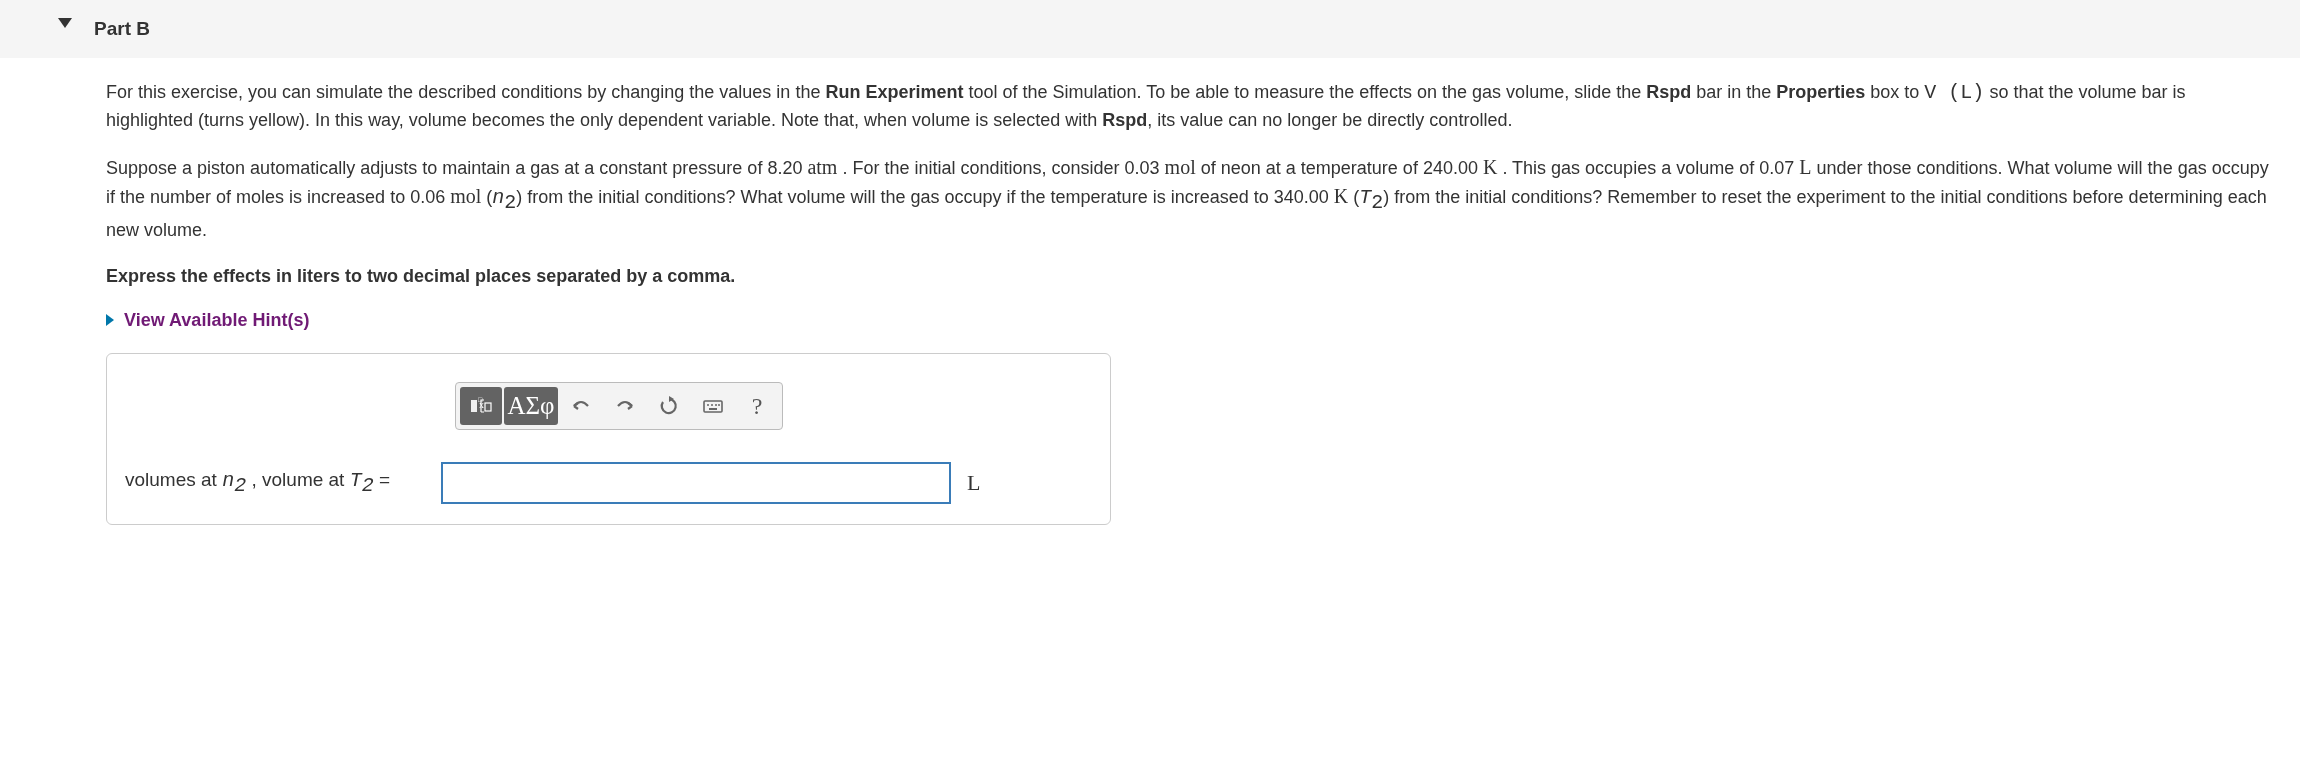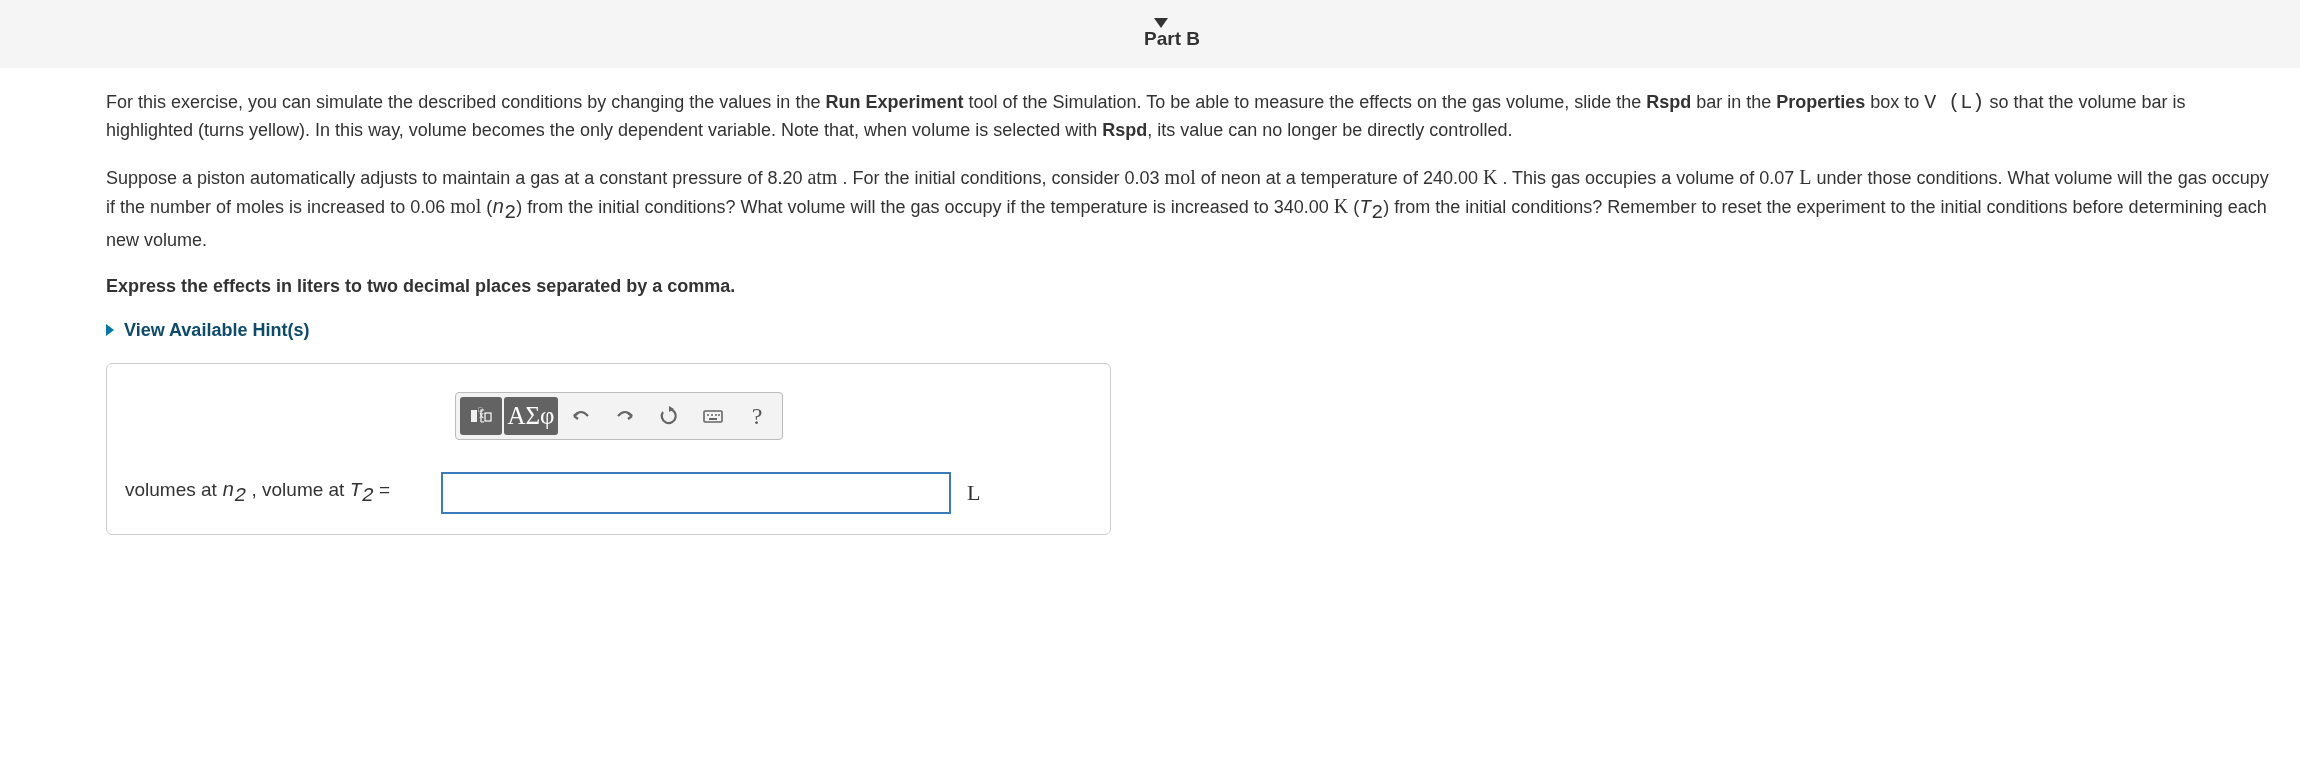--- a/index.html
+++ b/index.html
@@ -12,23 +12,21 @@
       font-size: 18px;
       color: #333;
       background: #fff;
       padding: 0;
       width: 2300px;
     }
     .part-header {
       background: #f5f5f5;
       padding: 18px 14px 18px 58px;
       display: flex;
-      align-items: center;
       margin-bottom: 20px;
-      flex-direction: column;
     }
     .part-header .triangle {
       width: 0;
       height: 0;
       border-left: 7px solid transparent;
       border-right: 7px solid transparent;
       border-top: 10px solid #333;
       margin-right: 22px;
       cursor: pointer;
     }
@@ -52,21 +50,21 @@
     }
     .math-rm {
       font-family: 'Times New Roman', serif;
       font-style: normal;
     }
     .instruction {
       font-weight: bold;
       margin-bottom: 18px;
     }
     .hints-toggle {
-      color: #0c4a6e;
+      color: #701a75;
       font-weight: bold;
       cursor: pointer;
       display: flex;
       align-items: center;
       margin-bottom: 20px;
     }
     .hints-toggle .tri-right {
       width: 0;
       height: 0;
       border-top: 6px solid transparent;

